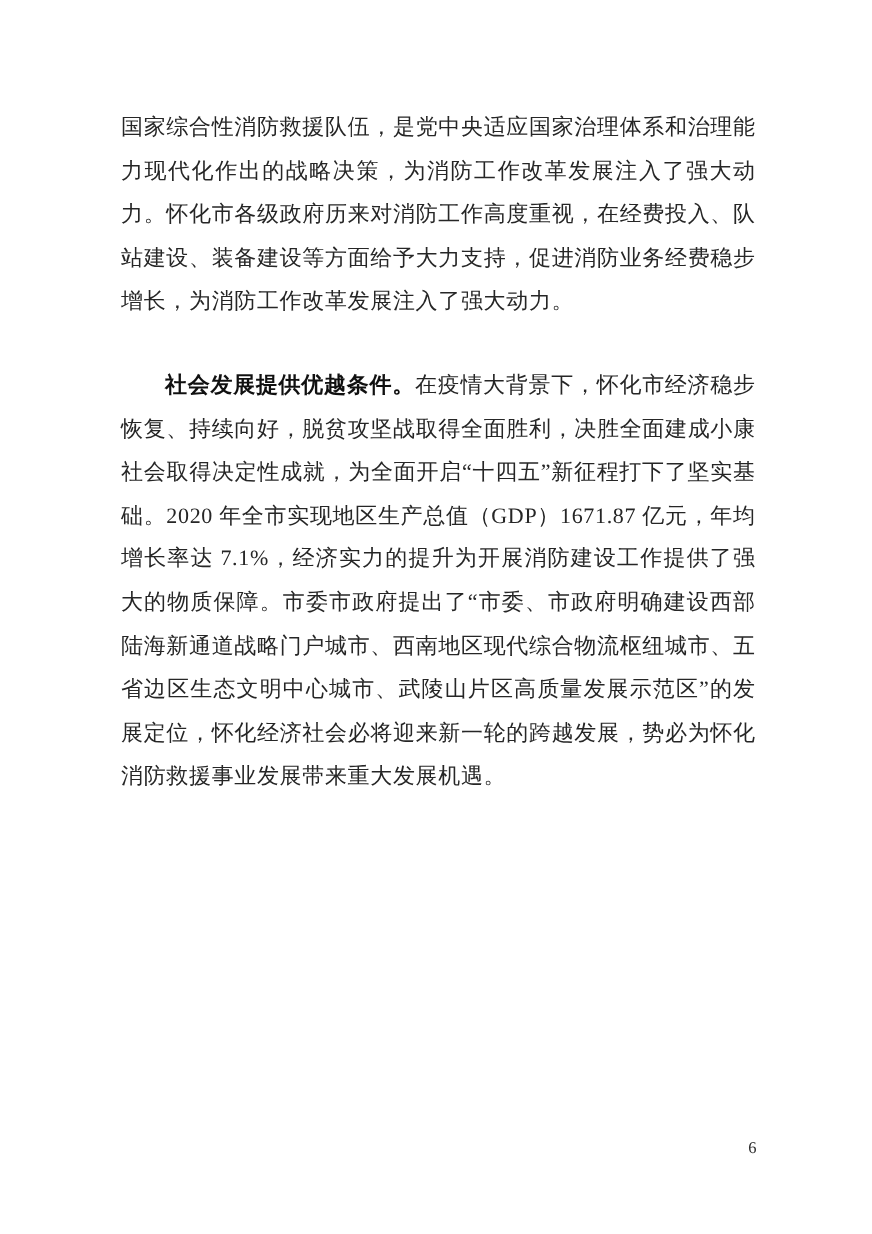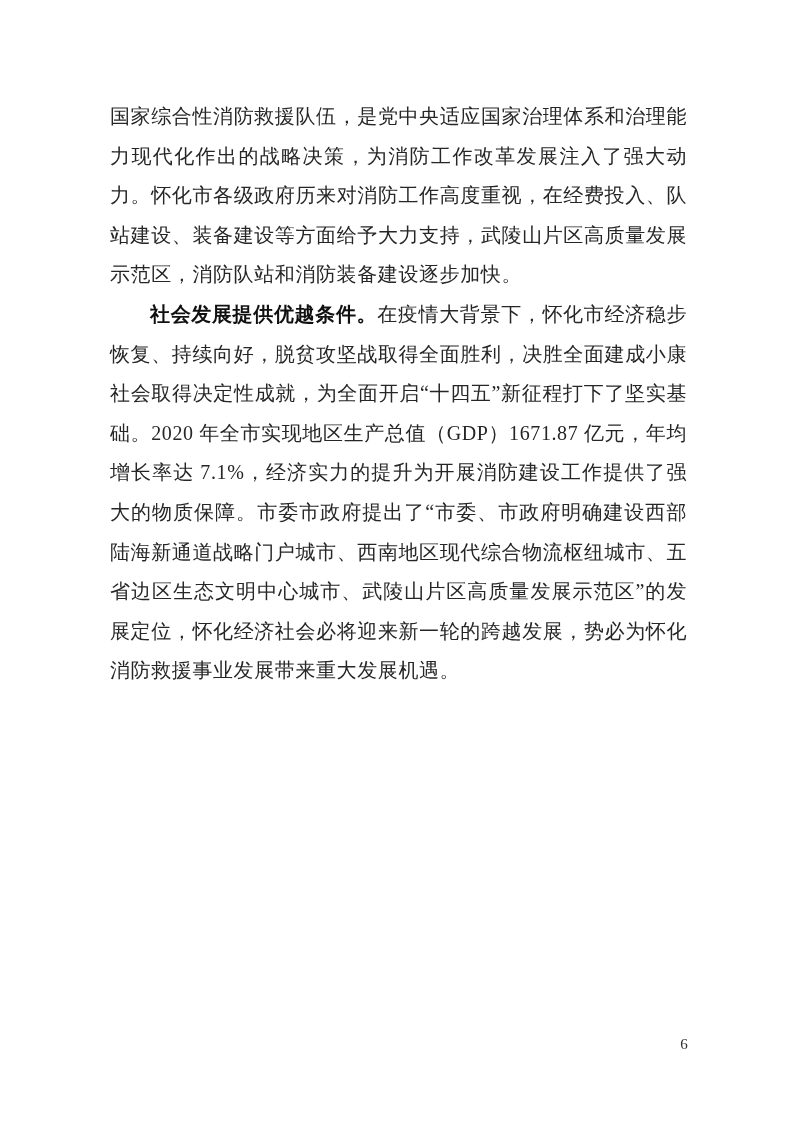--- a/index.html
+++ b/index.html
@@ -37,33 +37,34 @@
     text-justify: inter-ideograph;
     letter-spacing: 0.6px;
     word-break: break-all;
   }
   .para .lead {
     font-weight: bold;
     color: #101010;
   }
   .para.indent {
     text-indent: 2em;
+    margin-top: 36px;
   }
   .page-number {
     position: absolute;
     left: 672px;
     top: 1036px;
     width: 24px;
     text-align: center;
     font-size: 15px;
     color: #2e2e2e;
   }
 </style>
 </head>
 <body>
 
 <div class="sheet">
   <div class="content">
-    <p class="para"><span class="lead"></span><span>国家综合性消防救援队伍，是党中央适应国家治理体系和治理能力现代化作出的战略决策，为消防工作改革发展注入了强大动力。怀化市各级政府历来对消防工作高度重视，在经费投入、队站建设、装备建设等方面给予大力支持，武陵山片区高质量发展示范区，消防队站和消防装备建设逐步加快。</span></p>
+    <p class="para"><span class="lead"></span><span>国家综合性消防救援队伍，是党中央适应国家治理体系和治理能力现代化作出的战略决策，为消防工作改革发展注入了强大动力。怀化市各级政府历来对消防工作高度重视，在经费投入、队站建设、装备建设等方面给予大力支持，促进消防业务经费稳步增长，为消防工作改革发展注入了强大动力。</span></p>
     <p class="para indent"><span class="lead">社会发展提供优越条件。</span><span>在疫情大背景下，怀化市经济稳步恢复、持续向好，脱贫攻坚战取得全面胜利，决胜全面建成小康社会取得决定性成就，为全面开启“十四五”新征程打下了坚实基础。2020 年全市实现地区生产总值（GDP）1671.87 亿元，年均增长率达 7.1%，经济实力的提升为开展消防建设工作提供了强大的物质保障。市委市政府提出了“市委、市政府明确建设西部陆海新通道战略门户城市、西南地区现代综合物流枢纽城市、五省边区生态文明中心城市、武陵山片区高质量发展示范区”的发展定位，怀化经济社会必将迎来新一轮的跨越发展，势必为怀化消防救援事业发展带来重大发展机遇。</span></p>
   </div>
   <div class="page-number">6</div>
 </div>
 
 </body></html>

